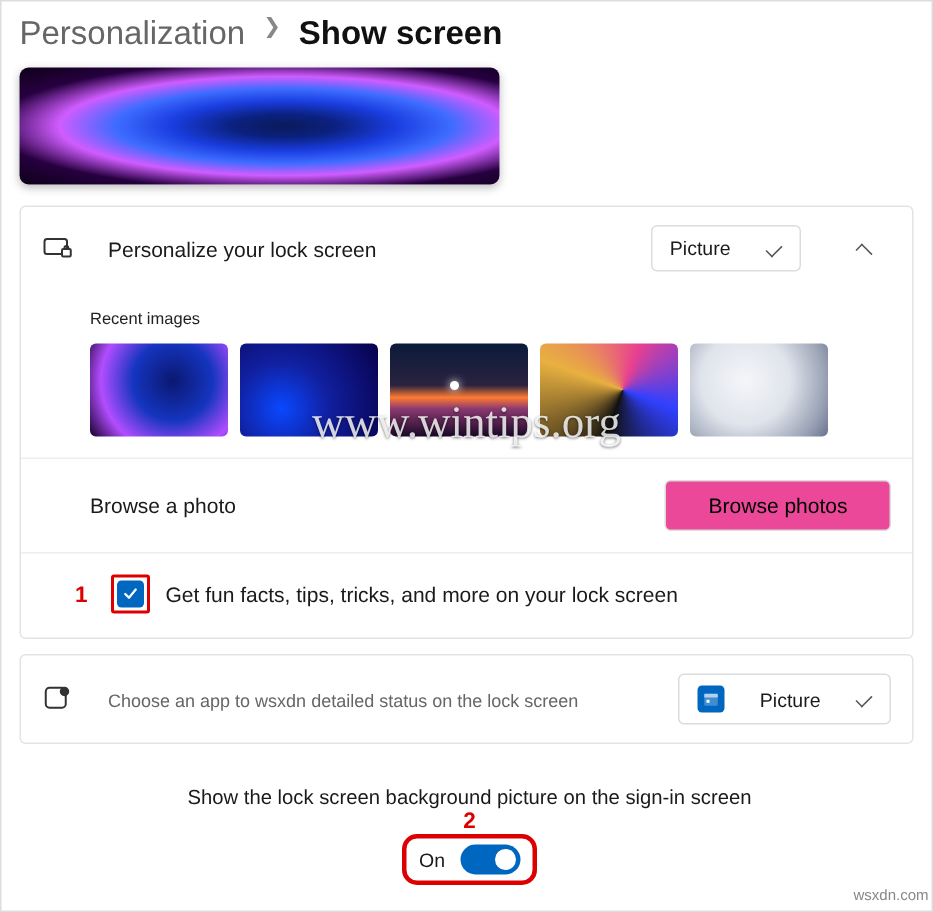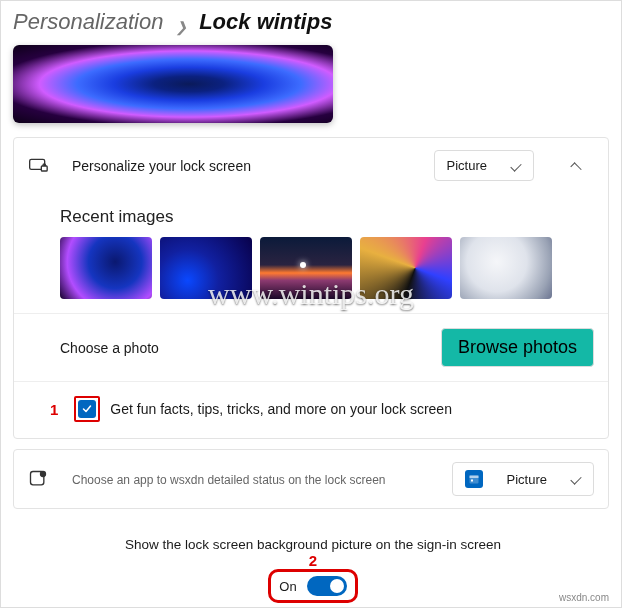--- a/index.html
+++ b/index.html
@@ -10,24 +10,23 @@
     color: #1a1a1a;
     width: 622px;
     height: 608px;
     overflow: hidden;
     position: relative;
     border: 1px solid #ddd;
   }
   .breadcrumb {
     padding: 8px 12px 10px 12px;
     display: flex;
-    align-items: flex-end;
+    align-items: flex-start;
     gap: 12px;
     font-size: 22px;
-    font-style: italic;
   }
   .breadcrumb .parent { color: #666; font-weight: 400; }
   .breadcrumb .chev { color: #888; font-size: 14px; }
   .breadcrumb .current { font-weight: 600; color: #111; }
   .hero {
     margin: 0 12px 14px 12px;
     width: 320px;
     height: 78px;
     border-radius: 6px;
     background: radial-gradient(ellipse at 55% 50%, #0a1a5a 0%, #0b2180 14%, #1a3de0 30%, #3d6cff 45%, #d05cff 60%, #26003f 78%, #0d0018 100%);
@@ -73,43 +72,43 @@
     height: 6px;
     border-left: 1.5px solid #555;
     border-top: 1.5px solid #555;
     transform: rotate(45deg);
     margin-top:4px;
   }
   .expand-btn { width: 36px; display:flex; justify-content:center; cursor:pointer; }
   .panel-inner {
     padding: 6px 14px 14px 46px;
   }
-  .panel-inner .section-label { font-size: 17px; color: #222; margin: 8px 0 10px 0; }
+  .panel-inner .section-label { font-size: 11px; color: #222; margin: 8px 0 10px 0; }
   .thumbs { display: flex; gap: 8px; }
   .thumb {
     width: 92px; height: 62px; border-radius: 4px;
     background: #333;
     cursor: pointer;
   }
   .thumb.t1 { background: radial-gradient(circle at 60% 40%, #0a1870 0%, #1535c0 40%, #b24dff 72%, #14002a 100%); }
   .thumb.t2 { background: radial-gradient(circle at 30% 70%, #0a48ff 0%, #1120a0 40%, #08004a 100%); }
   .thumb.t3 { background: linear-gradient(180deg,#0b1a3a 0%, #2a2340 45%, #ff7a30 58%, #8c3a70 70%, #1a0828 100%); position:relative; }
   .thumb.t3::after { content:""; position:absolute; left:44%; top:40%; width:6px; height:6px; background:#fff; border-radius:50%; box-shadow:0 0 6px #fff; }
   .thumb.t4 { background: conic-gradient(from 200deg at 60% 50%, #101010, #e8b040, #e84090, #3040ff, #101010); }
   .thumb.t5 { background: radial-gradient(circle at 40% 40%, #f5f6f9 0%, #dfe3eb 45%, #9aa3b5 80%, #6a7390 100%); }
   .choose-row {
     display: flex; align-items: center; padding: 14px 14px 14px 46px;
     border-top: 1px solid #eee;
   }
   .btn {
     border: 1px solid #dcdcdc;
     border-radius: 4px;
-    padding: 8px 16px;
-    font-size: 18px;
-    background: #14b8a6;
+    padding: 8px 28px;
+    font-size: 14px;
+    background: #ec4899;
     cursor: pointer;
   }
   .checkbox-row {
     display: flex; align-items: center; gap: 10px;
     padding: 14px 14px 16px 30px;
     border-top: 1px solid #eee;
   }
   .annot {
     color: #d00; font-weight: 700; font-size: 15px; padding: 0 6px;
   }
@@ -151,40 +150,40 @@
     position: relative;
     cursor: pointer;
   }
   .toggle::after {
     content:"";
     position:absolute; right:3px; top:3px;
     width:14px; height:14px; border-radius:50%; background:#fff;
   }
   .watermark {
     position:absolute;
-    top: 276px; left: 0; right: 0;
+    top: 264px; left: 0; right: 0;
     text-align:center;
     font-size: 30px;
     color: rgba(255,255,255,.82);
     text-shadow: 0 1px 2px rgba(0,0,0,.55);
     font-family: Georgia, "Times New Roman", serif;
     pointer-events:none;
   }
   .credit {
-    position:absolute; right:12px; bottom:4px;
+    position:absolute; right:2px; bottom:4px;
     font-size: 10px; color:#888;
   }
 </style>
 </head>
 <body>
 
 <div class="breadcrumb">
   <span class="parent">Personalization</span>
   <span class="chev">❯</span>
-  <span class="current">Lock wintips</span>
+  <span class="current">Show screen</span>
 </div>
 
 <div class="hero"></div>
 
 <div class="card">
   <div class="row">
     <span class="icon-box">
       <svg viewBox="0 0 24 24" fill="none" stroke="#333" stroke-width="1.6">
         <rect x="2" y="4" width="18" height="12" rx="2"></rect>
         <rect x="16" y="12" width="7" height="6" rx="1" fill="#fff"></rect>
@@ -206,21 +205,21 @@
     <div class="thumbs">
       <div class="thumb t1"></div>
       <div class="thumb t2"></div>
       <div class="thumb t3"></div>
       <div class="thumb t4"></div>
       <div class="thumb t5"></div>
     </div>
   </div>
 
   <div class="choose-row">
-    <div class="grow label-main">Choose a photo</div>
+    <div class="grow label-main">Browse a photo</div>
     <button class="btn">Browse photos</button>
   </div>
 
   <div class="checkbox-row">
     <span class="annot">1</span>
     <span class="annot-box">
       <span class="checkbox">
         <svg viewBox="0 0 24 24">
             <path d="M5 12l5 5 9-11" stroke="#fff" stroke-width="3" fill="none" stroke-linecap="round" stroke-linejoin="round"></path>
           </svg>

